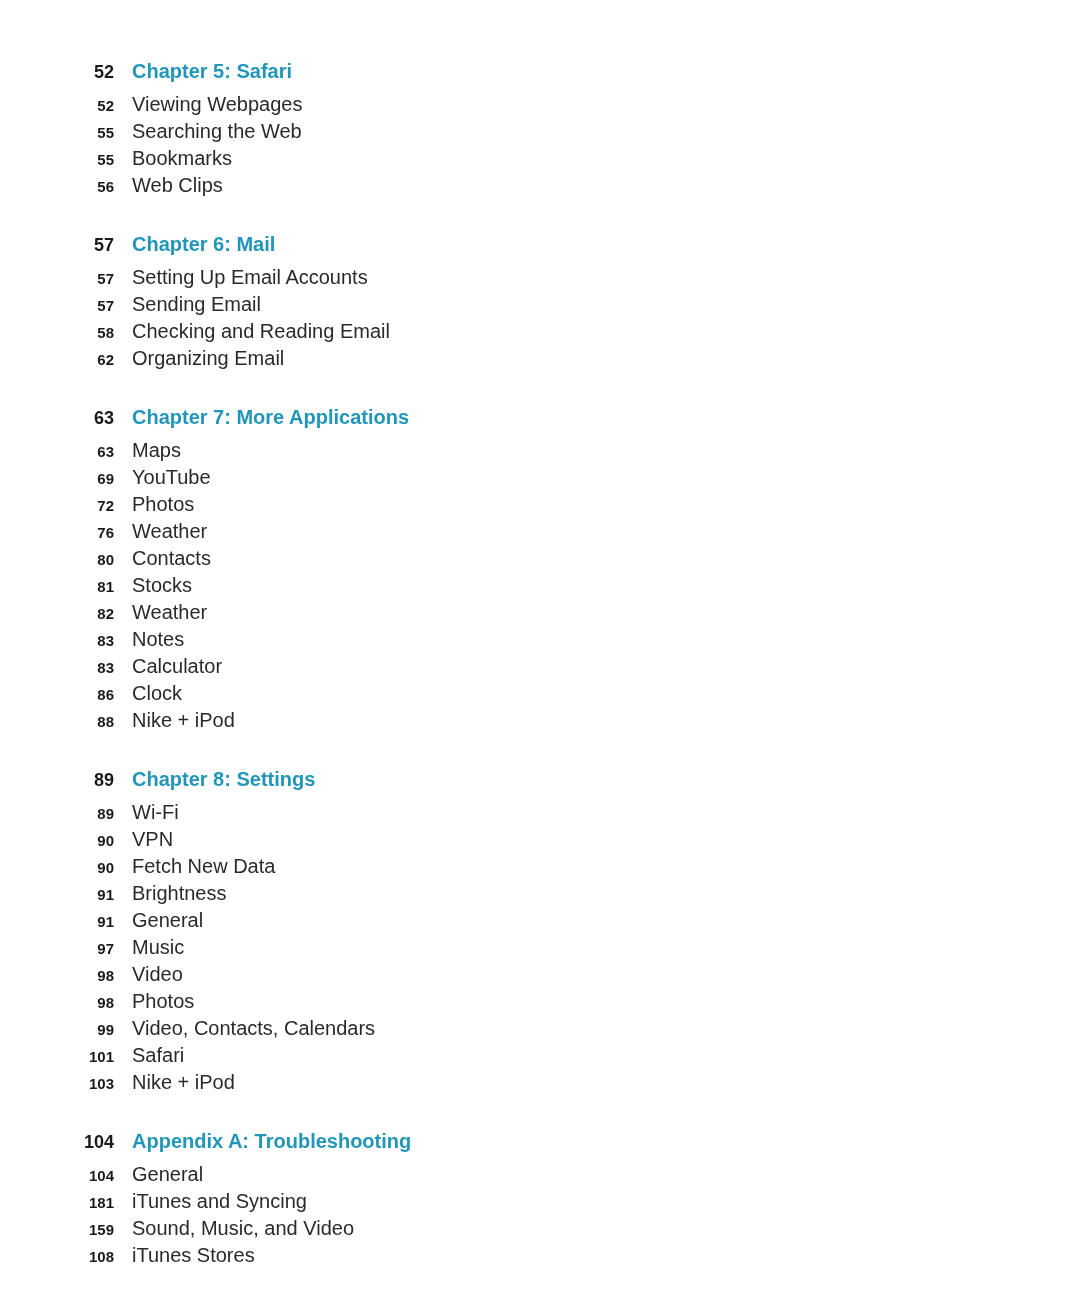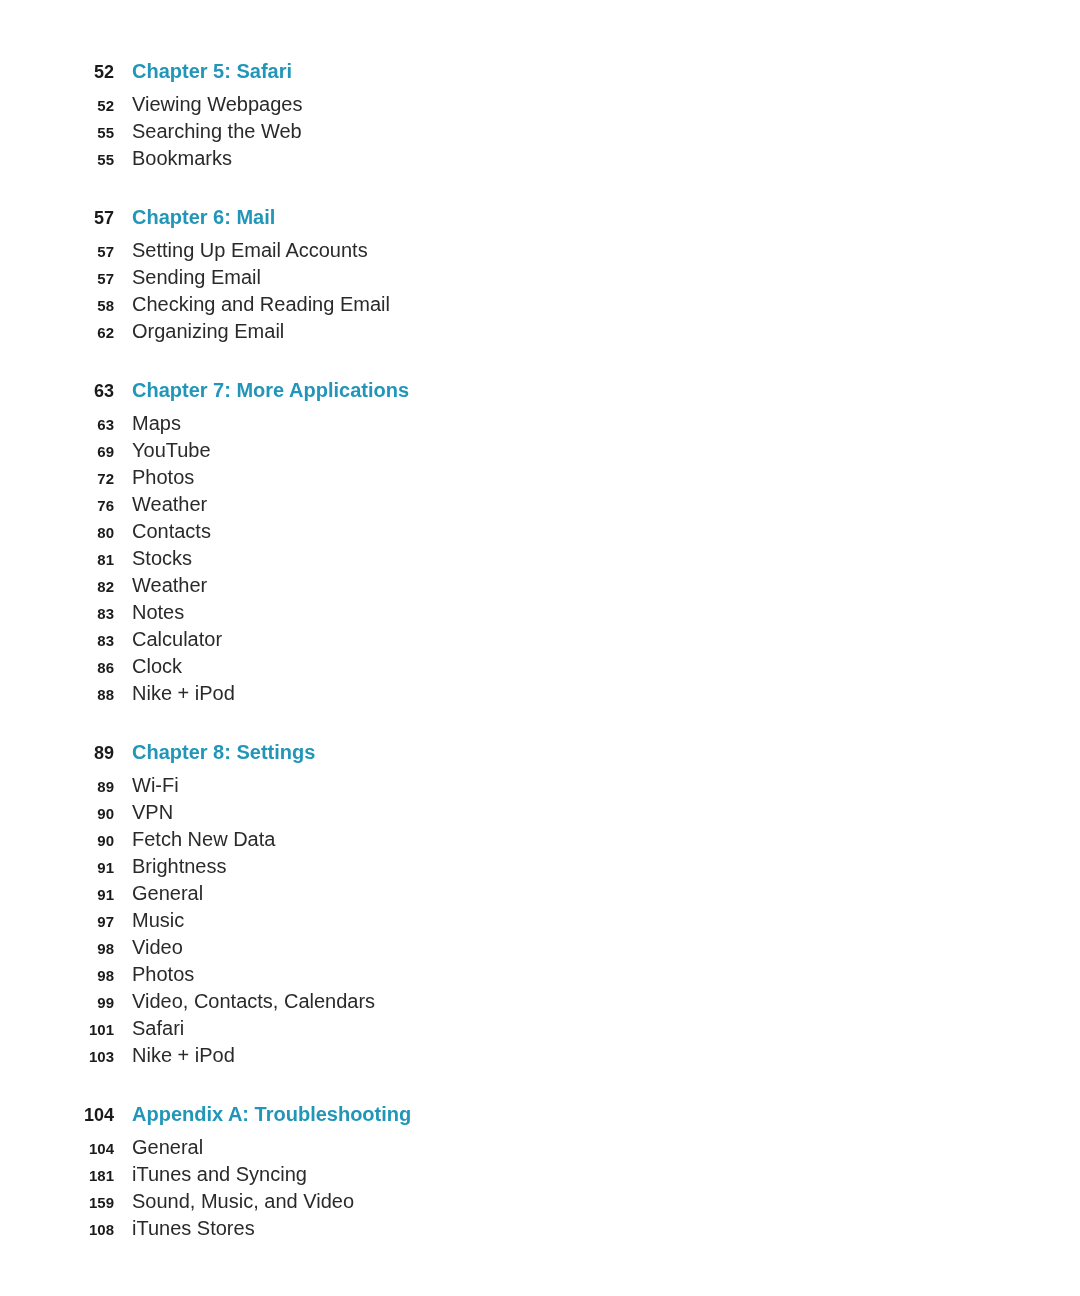--- a/index.html
+++ b/index.html
@@ -102,20 +102,24 @@
           <span class="item-label">Viewing Webpages</span>
         </div>
         <div class="toc-item">
           <span class="page-num">55</span>
           <span class="item-label">Searching the Web</span>
         </div>
         <div class="toc-item">
           <span class="page-num">55</span>
           <span class="item-label">Bookmarks</span>
         </div>
+        <div class="toc-item">
+          <span class="page-num">56</span>
+          <span class="item-label">Web Clips</span>
+        </div>
       </div>
       <div class="toc-section">
         <div class="chapter-heading">
           <span class="page-num">57</span>
           <span>Chapter 6: Mail</span>
         </div>
         <div class="toc-item">
           <span class="page-num">57</span>
           <span class="item-label">Setting Up Email Accounts</span>
         </div>

